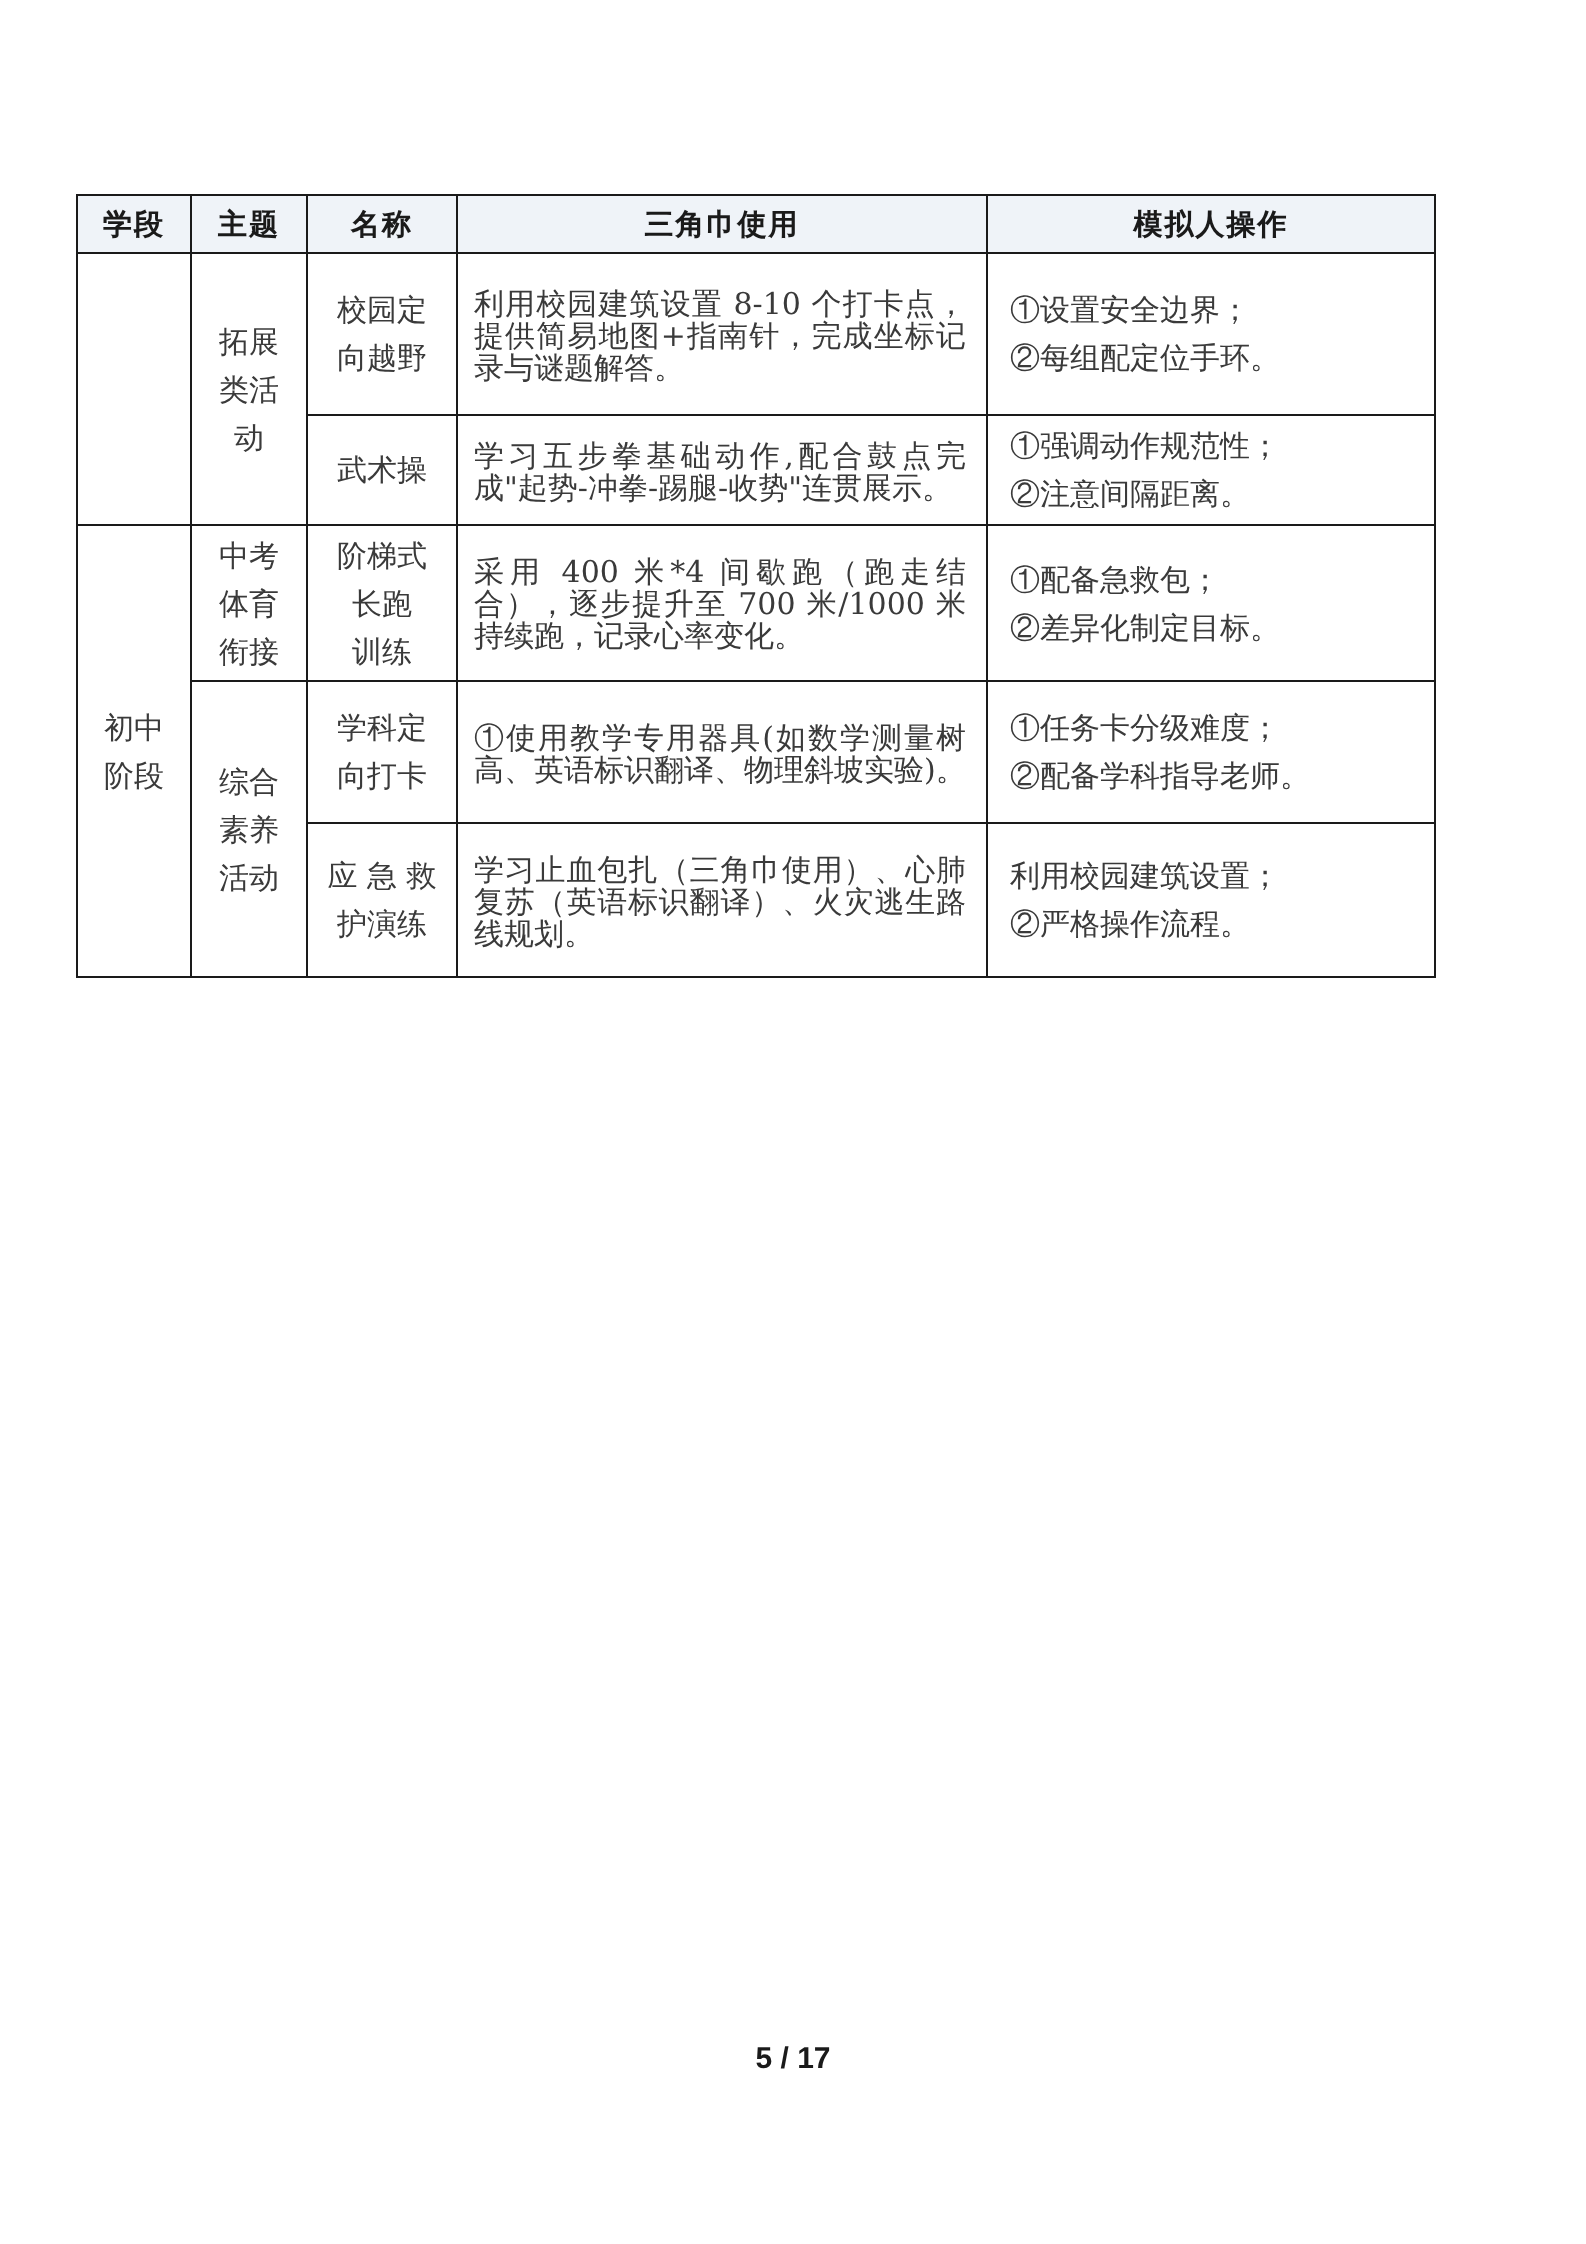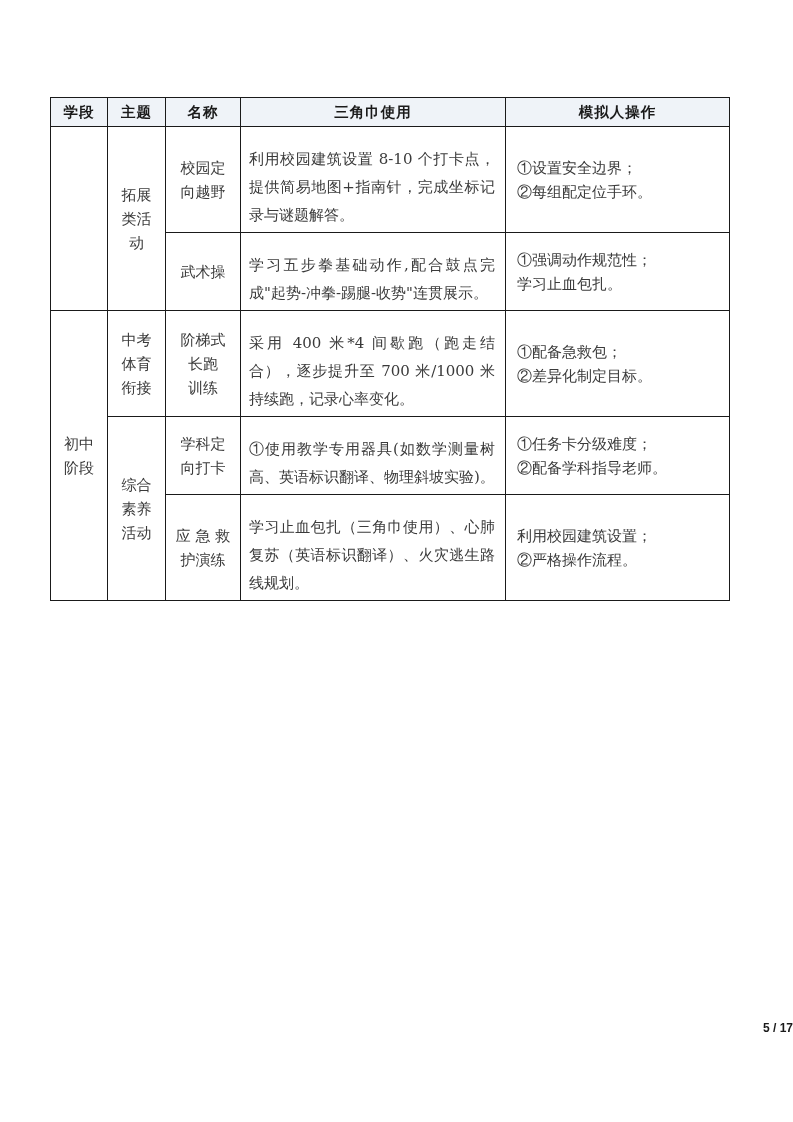--- a/index.html
+++ b/index.html
@@ -8,21 +8,21 @@
     position: relative;
     width: 793px;
     height: 1122px;
     background: #ffffff;
     font-family: "DejaVu Serif", "Liberation Serif", serif;
     color: #3a3a3a;
     overflow: hidden;
   }
   table.activity-table {
     position: absolute;
-    left: 50px;
+    left: 38px;
     top: 97px;
     width: 679px;
     border-collapse: collapse;
     table-layout: fixed;
     border-radius: 24px;
   }
   .activity-table th, .activity-table td {
     border: 1px solid #1a1a1a;
     font-size: 15px;
     vertical-align: middle;
@@ -42,38 +42,38 @@
   tr.row-4 { height: 71px; }
   tr.row-5 { height: 77px; }
   td.stage, td.theme, td.name {
     text-align: center;
     white-space: pre-line;
     line-height: 24px;
     padding: 2px 2px;
   }
   td.intro {
     text-align: justify;
-    line-height: 28px;
-    padding: 18px 10px 3px 8px;
+    line-height: 16px;
+    padding: 4px 10px 3px 8px;
   }
   td.notes {
     white-space: pre-line;
     line-height: 24px;
     padding: 3px 6px 3px 11px;
     margin-top: 24px;
   }
   .page-number {
     position: absolute;
     top: 1021px;
     left: 0;
     width: 100%;
-    text-align: right;
+    text-align: center;
     font-family: "Liberation Sans", "DejaVu Sans", sans-serif;
     font-weight: bold;
-    font-size: 12px;
+    font-size: 15px;
     color: #1a1a1a;
   }
 </style>
 </head>
 <body>
 
 <div class="page">
 
   <table class="activity-table">
     <colgroup>
@@ -101,21 +101,21 @@
         <td class="name">校园定
 向越野</td>
         <td class="intro">利用校园建筑设置 8-10 个打卡点，提供简易地图+指南针，完成坐标记录与谜题解答。</td>
         <td class="notes">①设置安全边界；
 ②每组配定位手环。</td>
       </tr>
       <tr class="row-2">
         <td class="name">武术操</td>
         <td class="intro">学习五步拳基础动作,配合鼓点完成"起势-冲拳-踢腿-收势"连贯展示。</td>
         <td class="notes">①强调动作规范性；
-学习止血包扎。</td>
+②注意间隔距离。</td>
       </tr>
       <tr class="row-3">
         <td class="stage" rowspan="3">初中
 阶段</td>
         <td class="theme">中考
 体育
 衔接</td>
         <td class="name">阶梯式
 长跑
 训练</td>

